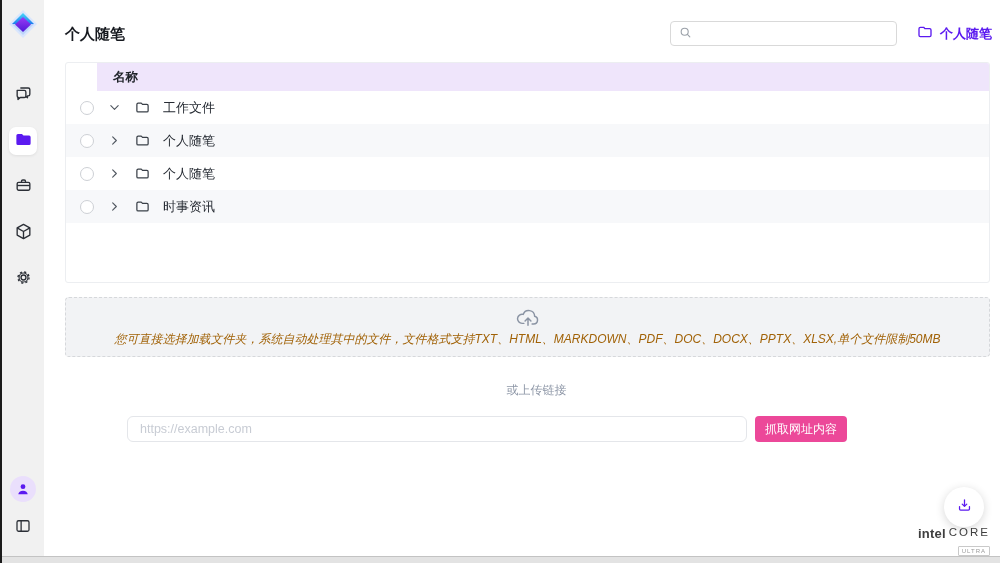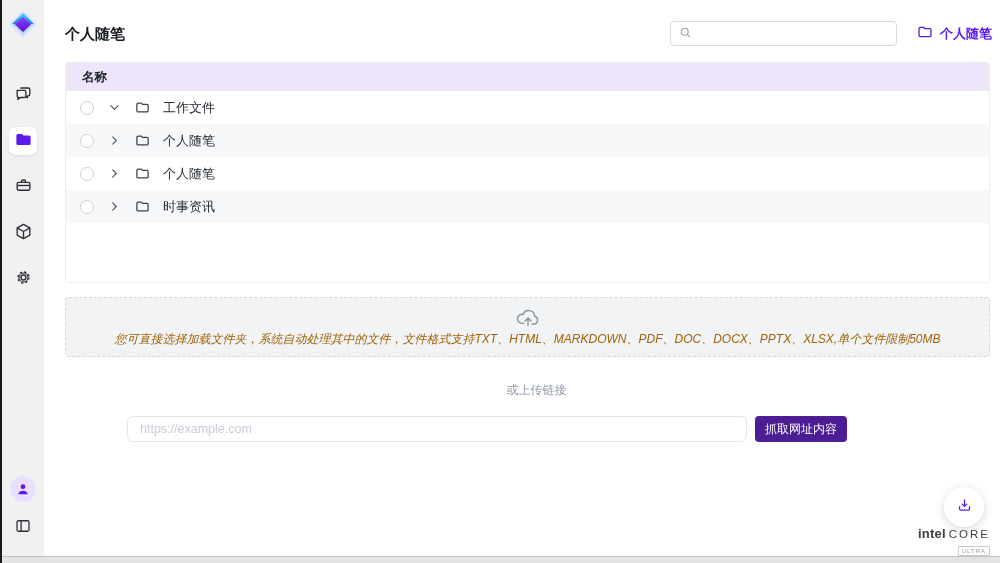--- a/index.html
+++ b/index.html
@@ -45,21 +45,21 @@
     color:#5b1af0; font-size:13px; font-weight:700; background:none; border:none; font-family:inherit;
   }
 
   
   .ftable {
     position:absolute; left:21px; right:10px; top:62px; height:221px;
     border:1px solid #eceef1; border-radius:3px; overflow:hidden; background:#fff;
   }
   .thead {
     height:28px; background:#efe5fb; display:flex; align-items:center;
-    padding:0 16px; font-size:12.5px; font-weight:700; color:#1f2329;
+    padding:0 16px; font-size:12.5px; font-weight:700; color:#1f2329;margin-left:31px;
   }
   .trow {
     height:33px; display:flex; align-items:center; padding:0 14px; gap:13px;
     cursor:pointer; font-size:13px; color:#262b33;
   }
   .tbody .trow:nth-child(even) { background:#f7f8fa; }
   .radio {
     width:14px; height:14px; border-radius:50%; border:1px solid #cdd0d5; background:#fff; flex:0 0 auto;
   }
   .chev { width:14px; height:14px; display:flex; align-items:center; justify-content:center; color:#4e555e; }
@@ -79,32 +79,32 @@
 
   .or-link { position:absolute; left:39px; right:10px; top:382px; text-align:center; font-size:12px; color:#8f98a8; }
 
   .url-row { position:absolute; left:83px; top:416px; display:flex; align-items:center; gap:8px; }
   .url-input {
     width:620px; height:26px; border:1px solid #e4e6ea; border-radius:6px;
     padding:0 12px; font-size:12.5px; color:#333; outline:none; font-family:inherit; background:#fff;
   }
   .url-input::placeholder { color:#c8ccd4; }
   .fetch-btn {
-    height:26px; padding:0 10px; background:#4c1d95; color:#fff; border:none; border-radius:4px;
+    height:26px; padding:0 10px; background:#ec4899; color:#fff; border:none; border-radius:4px;
     font-size:12px; cursor:pointer; font-family:inherit; white-space:nowrap;
   }
 
   
   .fab {
     position:absolute; left:900px; top:487px; width:40px; height:40px; border-radius:50%;
     background:#fff; box-shadow:0 2px 10px rgba(0,0,0,.16); display:flex; align-items:center; justify-content:center;
     cursor:pointer; color:#5b1af0; border:none;
   }
   .brand { position:absolute; right:10px; top:527px; text-align:right; color:#3e3e3e; line-height:1; }
-  .brand-row { display:flex; align-items:flex-end; gap:3px; justify-content:flex-end; }
+  .brand-row { display:flex; align-items:flex-start; gap:3px; justify-content:flex-end; }
   .brand-intel { font-size:13px; font-weight:700; letter-spacing:.2px; }
   .brand-core { font-size:11.5px; letter-spacing:2px; font-weight:400; text-transform:uppercase; }
   .brand-badge {
     display:inline-block; margin-top:2px; font-size:6px; letter-spacing:1px; color:#9a9a9a;
     border:1px solid #c9c9c9; border-radius:1px; padding:1px 3px; text-transform:uppercase;
   }
 </style>
 </head>
 <body>
 

